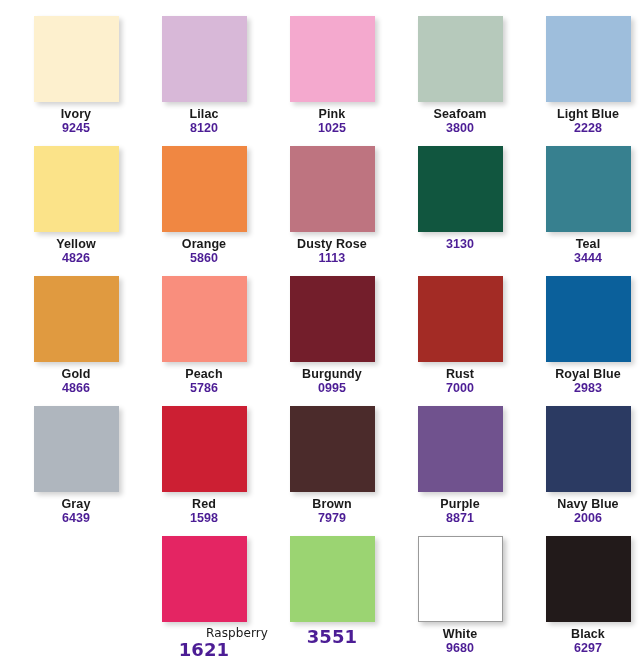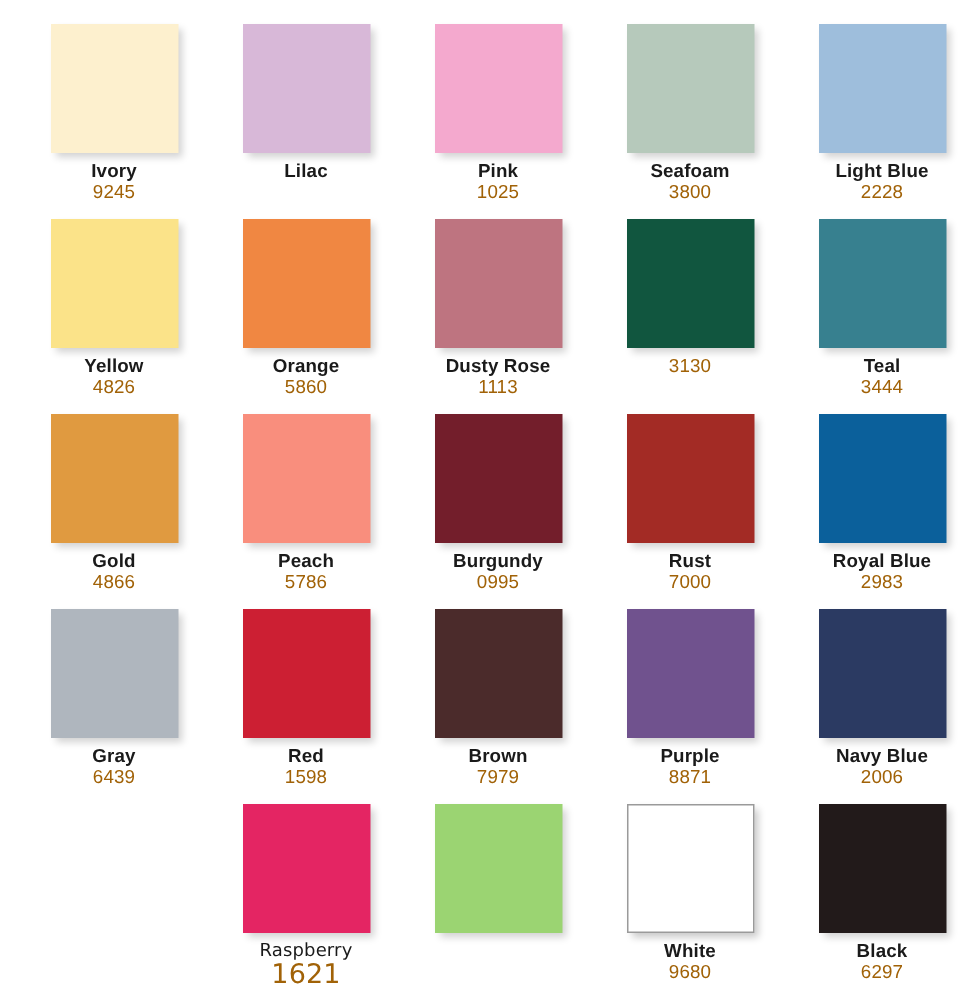--- a/index.html
+++ b/index.html
@@ -80,30 +80,31 @@
   .name {
     display: block;
     font-size: 12.5px;
     font-weight: bold;
     color: #1a1a1a;
     letter-spacing: 0.1px;
   }
   .code {
     display: block;
     font-size: 12.5px;
-    font-weight: normal;
-    color: #a16207;
+    font-weight: bold;
+    color: #4c1d95;
     letter-spacing: 0.1px;
   }
 
   
   .cell.light .name {
     font-weight: normal;
     font-family: "DejaVu Sans", "Liberation Sans", sans-serif;
     font-size: 12px;
+    text-align: right;
   }
   .cell.light .code {
     font-family: "DejaVu Sans", "Liberation Sans", sans-serif;
     font-size: 18px;
   }
 </style>
 </head>
 <body>
 
 <div id="chart">
@@ -116,20 +117,21 @@
           <span class="name">Ivory</span>
           <span class="code">9245</span>
         </div>
       </div>
       <div class="cell">
         <div class="chip-wrap">
           <div class="chip" style="background: rgb(216, 184, 216);"></div>
         </div>
         <div class="caption">
           <span class="name">Lilac</span>
+          <span class="code">8120</span>
         </div>
       </div>
       <div class="cell">
         <div class="chip-wrap">
           <div class="chip" style="background: rgb(244, 169, 206);"></div>
         </div>
         <div class="caption">
           <span class="name">Pink</span>
           <span class="code">1025</span>
         </div>
@@ -294,20 +296,21 @@
         <div class="caption">
           <span class="name">Raspberry</span>
           <span class="code">1621</span>
         </div>
       </div>
       <div class="cell light">
         <div class="chip-wrap">
           <div class="chip" style="background: rgb(155, 212, 114);"></div>
         </div>
         <div class="caption">
+          <span class="code">3551</span>
         </div>
       </div>
       <div class="cell">
         <div class="chip-wrap">
           <div class="chip outlined" style="background: rgb(255, 255, 255);"></div>
         </div>
         <div class="caption">
           <span class="name">White</span>
           <span class="code">9680</span>
         </div>

